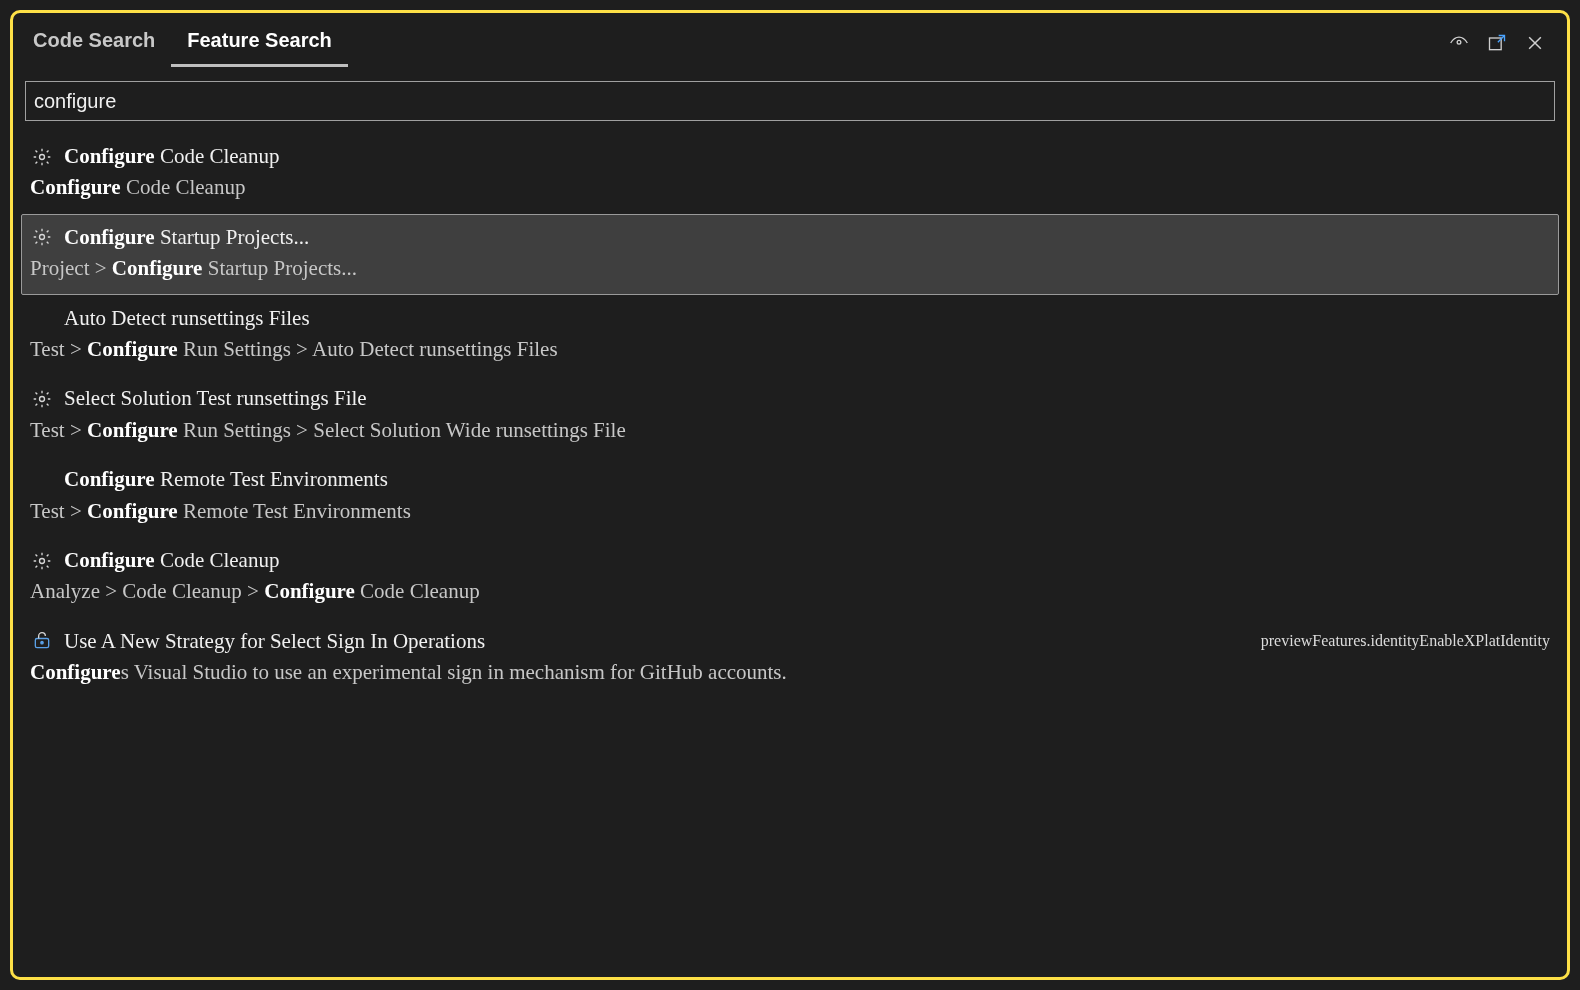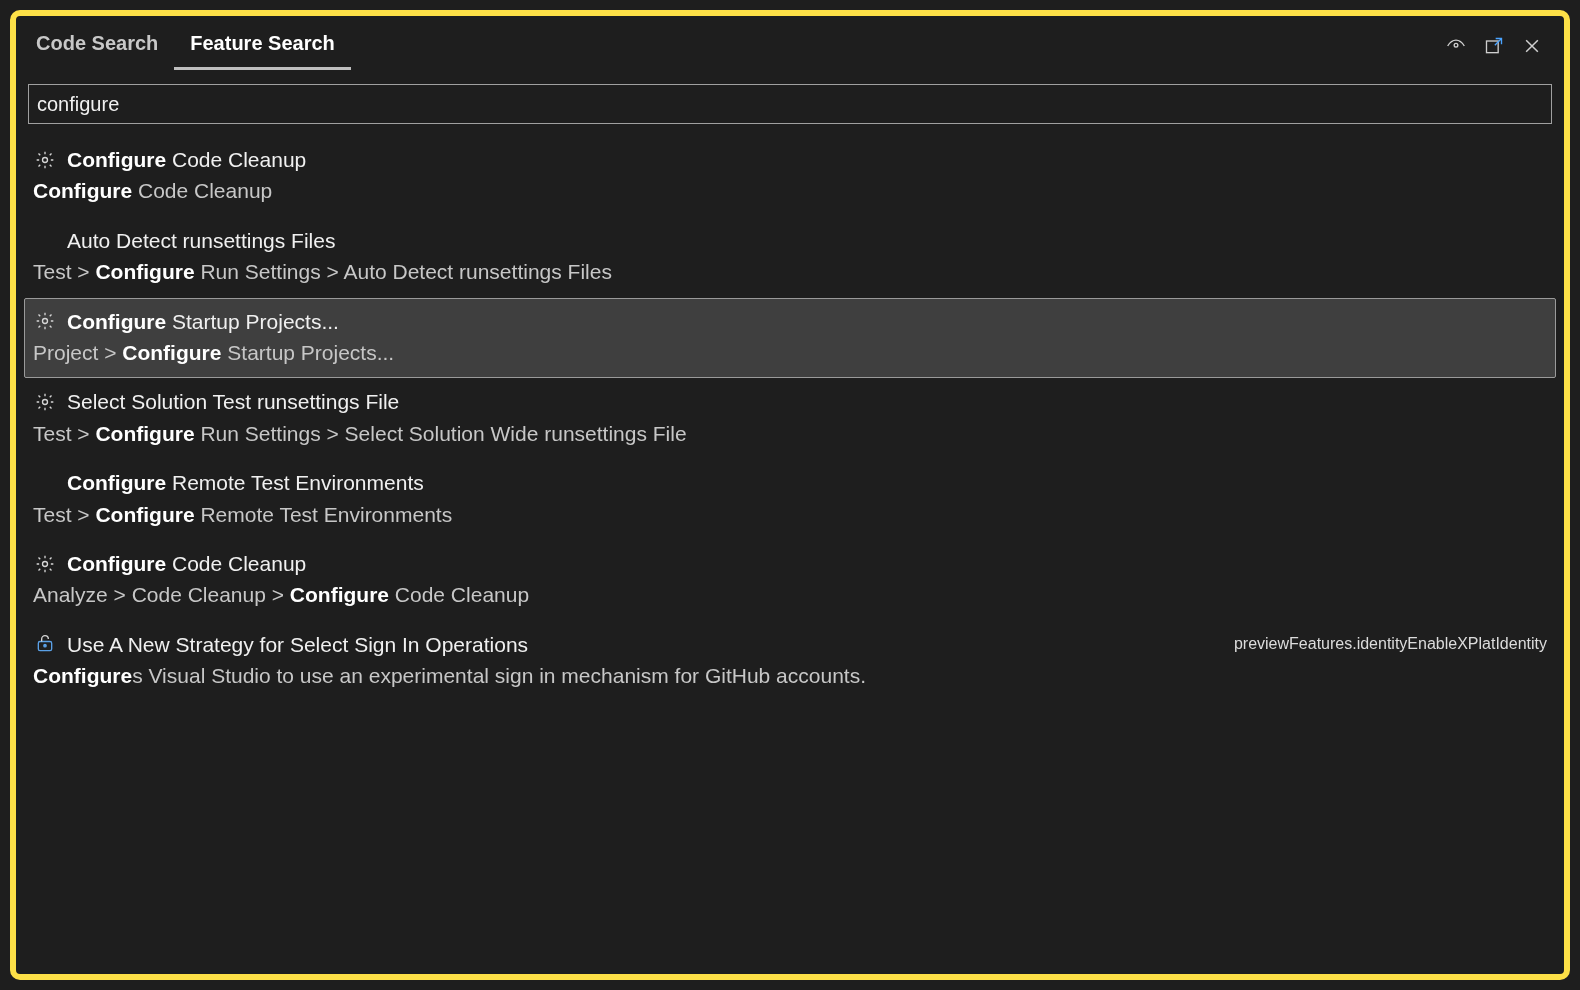--- a/index.html
+++ b/index.html
@@ -7,21 +7,21 @@
   body {
     background: #1e1e1e;
     font-family: "Segoe UI", Arial, sans-serif;
     color: #f0f0f0;
     padding: 10px;
   }
   .window {
     width: 100%;
     height: 100%;
     background: #1e1e1e;
-    border: 6px solid #fde047;
+    border: 3px solid #fde047;
     border-radius: 10px;
     display: flex;
     flex-direction: column;
     overflow: hidden;
   }
 
   
   .header {
     display: flex;
     align-items: center;
@@ -53,21 +53,21 @@
     height: 40px;
     background: #1e1e1e;
     border: 1px solid #a0a0a0;
     color: #f0f0f0;
     font-size: 20px;
     padding: 4px 8px;
     outline: none;
   }
 
   
-  .results { flex: 1; overflow: auto; padding-top: 6px; }
+  .results { flex: 1; overflow: auto; padding-top: 6px; font-family: Liberation Serif, serif; }
   .result {
     padding: 8px 16px 10px 16px;
     border: 1px solid transparent;
     border-radius: 2px;
   }
   .result.selected {
     background: #3f3f3f;
     border: 1px solid #9a9a9a;
     margin: 0 8px;
     padding-left: 8px;
@@ -143,46 +143,46 @@
         </span>
         <span>
           <span class="bold">Configure</span><span> Code Cleanup</span>
         </span>
       </div>
       <div class="row2">
         <span class="bold">Configure</span><span> Code Cleanup</span>
       </div>
     </div>
 
+    <div class="result selected">
+      <div class="row1">
+        <span class="iconcell gear">
+          <svg viewBox="0 0 24 24" fill="none" stroke="currentColor" stroke-width="1.6">
+            <circle cx="12" cy="12" r="3"></circle>
+            <path d="M12 2v3M12 19v3M4.2 4.2l2.1 2.1M17.7 17.7l2.1 2.1M2 12h3M19 12h3M4.2 19.8l2.1-2.1M17.7 6.3l2.1-2.1"></path>
+          </svg>
+        </span>
+        <span>
+          <span class="bold">Configure</span><span> Startup Projects...</span>
+        </span>
+      </div>
+      <div class="row2">
+        <span>Project &gt; </span><span class="bold">Configure</span><span> Startup Projects...</span>
+      </div>
+    </div>
+
     <div class="result">
       <div class="row1">
         <span class="iconcell"></span>
         <span>
           <span>Auto Detect runsettings Files</span>
         </span>
       </div>
       <div class="row2">
         <span>Test &gt; </span><span class="bold">Configure</span><span> Run Settings &gt; Auto Detect runsettings Files</span>
-      </div>
-    </div>
-
-    <div class="result selected">
-      <div class="row1">
-        <span class="iconcell gear">
-          <svg viewBox="0 0 24 24" fill="none" stroke="currentColor" stroke-width="1.6">
-            <circle cx="12" cy="12" r="3"></circle>
-            <path d="M12 2v3M12 19v3M4.2 4.2l2.1 2.1M17.7 17.7l2.1 2.1M2 12h3M19 12h3M4.2 19.8l2.1-2.1M17.7 6.3l2.1-2.1"></path>
-          </svg>
-        </span>
-        <span>
-          <span class="bold">Configure</span><span> Startup Projects...</span>
-        </span>
-      </div>
-      <div class="row2">
-        <span>Project &gt; </span><span class="bold">Configure</span><span> Startup Projects...</span>
       </div>
     </div>
 
     <div class="result">
       <div class="row1">
         <span class="iconcell gear">
           <svg viewBox="0 0 24 24" fill="none" stroke="currentColor" stroke-width="1.6">
             <circle cx="12" cy="12" r="3"></circle>
             <path d="M12 2v3M12 19v3M4.2 4.2l2.1 2.1M17.7 17.7l2.1 2.1M2 12h3M19 12h3M4.2 19.8l2.1-2.1M17.7 6.3l2.1-2.1"></path>
           </svg>

